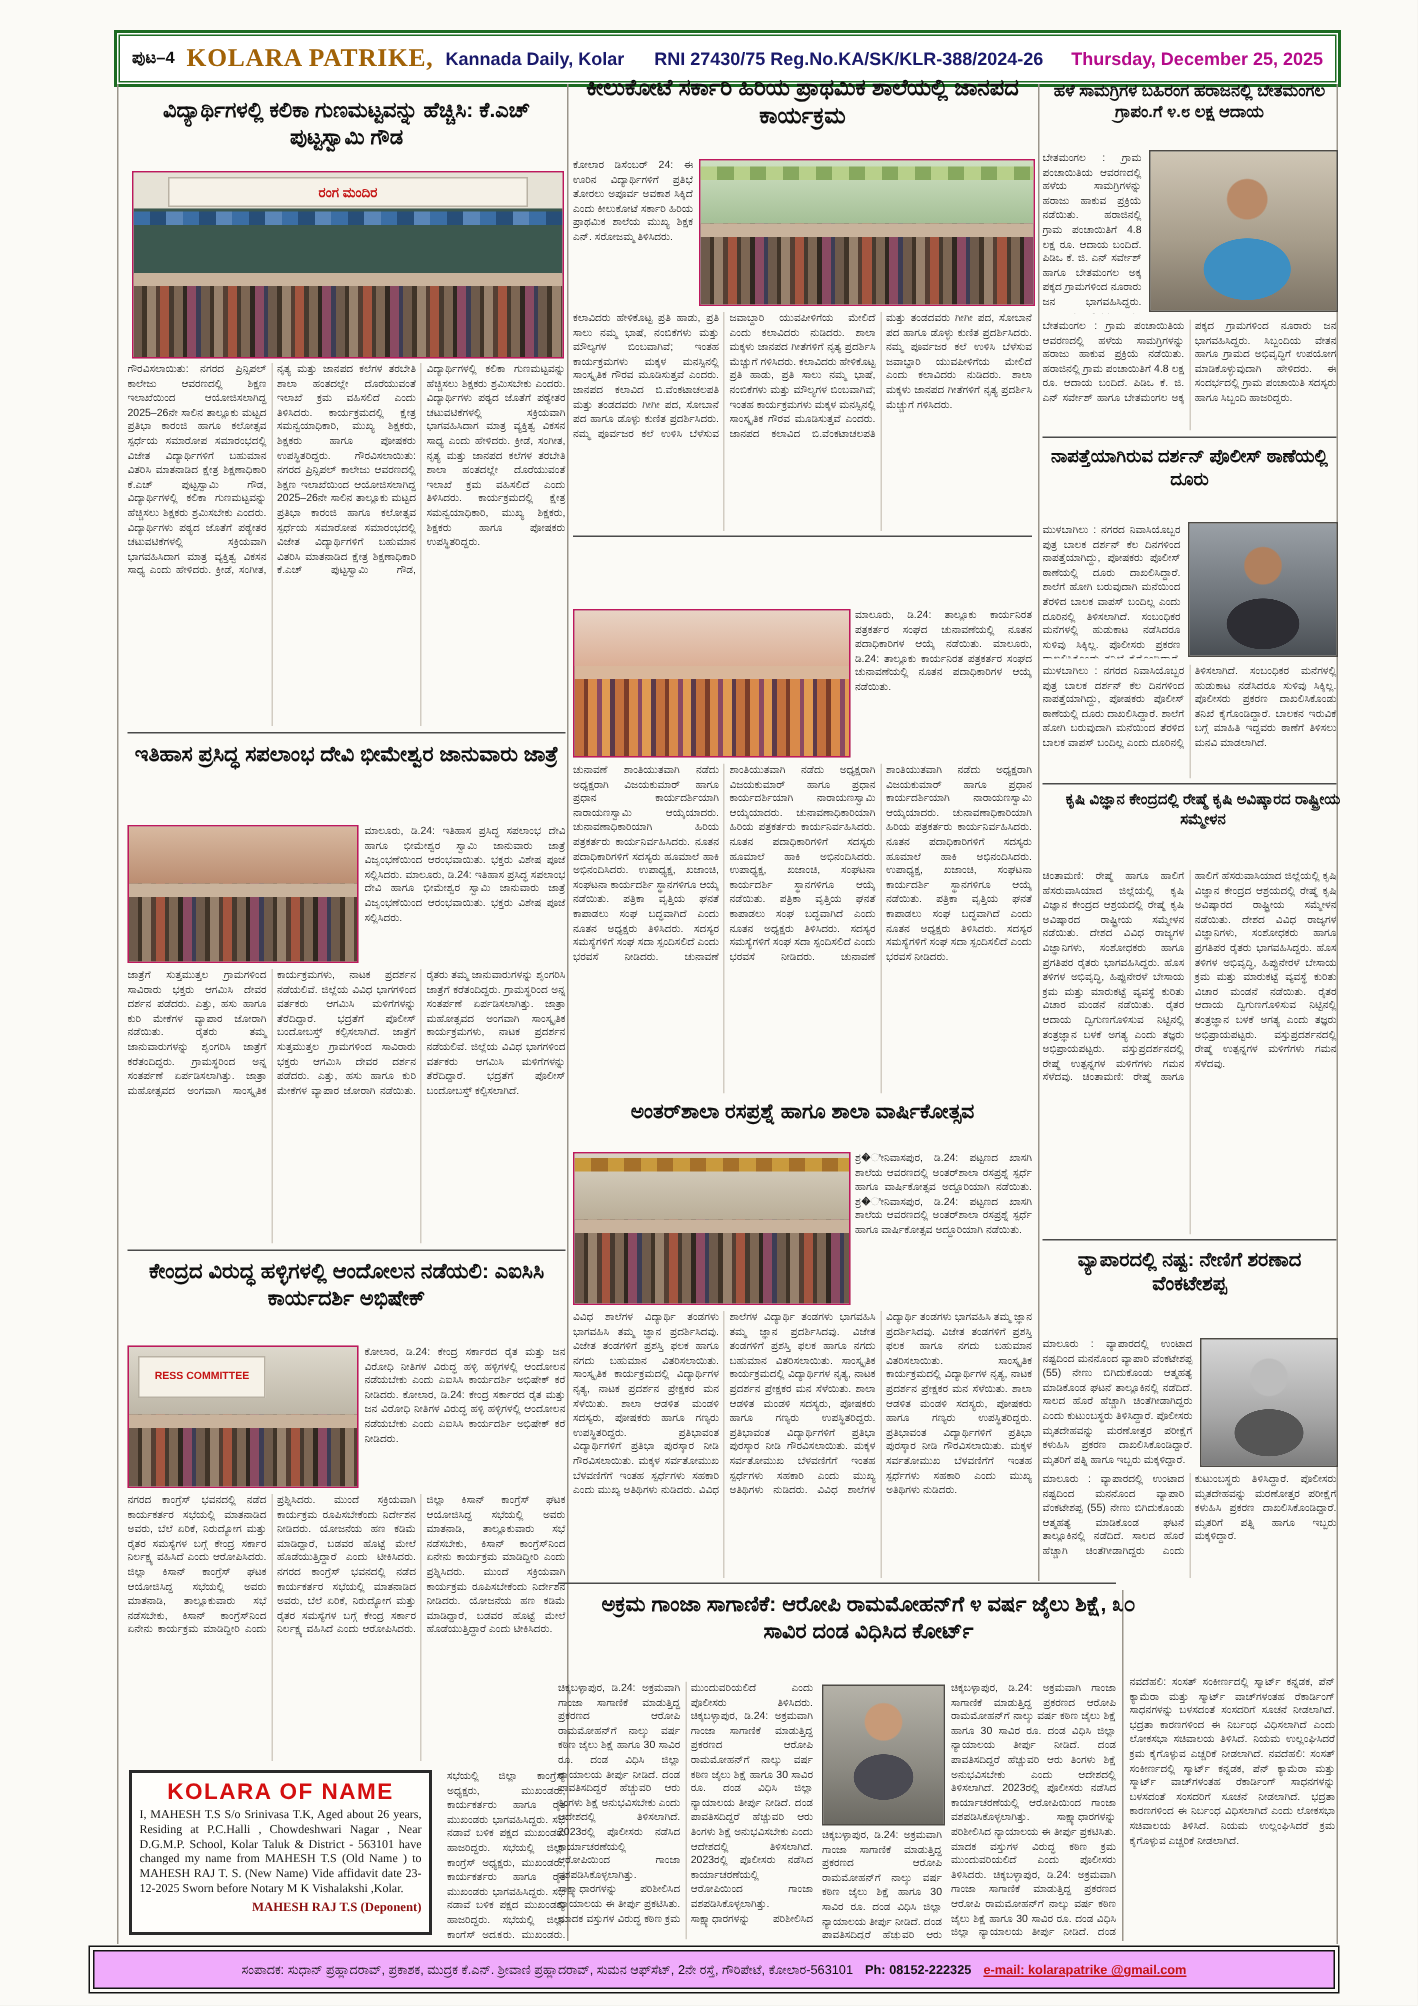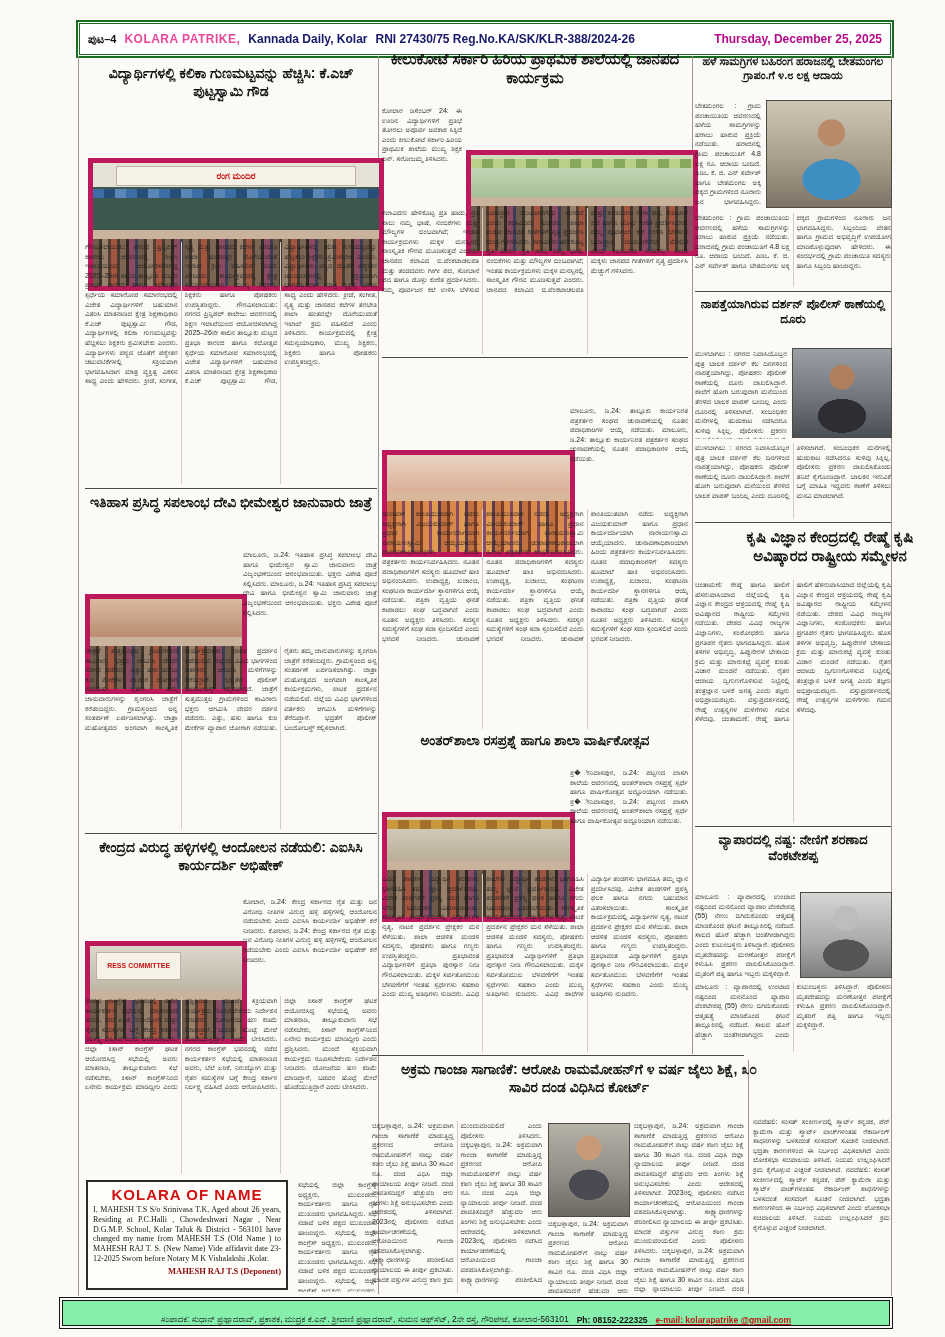--- a/index.html
+++ b/index.html
@@ -3,49 +3,49 @@
 <meta charset="utf-8">
 <style>
   html,body{margin:0;padding:0;}
   body{background:#e9e7e0;font-family:"Liberation Sans",sans-serif;}
   #page{position:relative;width:945px;height:1337px;background:#fbfaf6;margin:0 auto;overflow:hidden;padding-left:12px;}
   .abs{position:absolute;}
   
   #masthead{left:76px;top:20px;width:812px;height:32px;border:2px solid #1c6b22;padding:1px;background:#fff;}
   #masthead .inner{border:1px solid #1c6b22;height:100%;display:flex;align-items:center;gap:8px;padding:0 8px;box-sizing:border-box;white-space:nowrap;overflow:hidden;}
   .mh-page{font-size:11px;font-weight:bold;color:#111;}
-  .mh-title{font-size:12px;font-weight:bold;color:#ec4899;letter-spacing:.5px;}
+  .mh-title{font-size:17px;font-weight:bold;color:#a16207;letter-spacing:.5px;font-family:Liberation Serif, serif;}
   .mh-sub{font-size:12px;font-weight:bold;color:#19196b;}
-  .mh-reg{font-size:12px;font-weight:bold;color:#19196b;}
+  .mh-reg{font-size:12px;font-weight:bold;color:#19196b;margin-left:12px;}
   .mh-date{font-size:12px;font-weight:bold;color:#b50b8a;margin-left:auto;}
   
   .hr{position:absolute;height:1px;background:#4a4a4a;}
   .vr{position:absolute;width:1px;background:#9b958b;}
   
   .art-h{position:absolute;font-weight:bold;color:#101010;text-align:center;overflow:hidden;line-height:1.25;}
   
   .bt{position:absolute;font-size:7px;line-height:9.6px;text-align:justify;color:#1f1f1f;overflow:hidden;word-break:break-word;}
   .c2{column-count:2;column-gap:7px;column-rule:1px solid #d2ccc2;}
   .c3{column-count:3;column-gap:7px;column-rule:1px solid #d2ccc2;}
   
-  .photo{position:absolute;border:5px solid #be185d;overflow:hidden;background:#cfcac0;margin-top:44px;}
+  .photo{position:absolute;border:1px solid #be185d;overflow:hidden;background:#cfcac0;}
   .crowd{position:absolute;left:0;right:0;bottom:0;background:
     linear-gradient(#c9b39c 0 9px,rgba(0,0,0,0) 9px),
     repeating-linear-gradient(90deg,#6d5a4b 0 6px,#403428 6px 9px,#97816c 9px 15px,#553f33 15px 18px,#a3553f 18px 24px,#473a2f 24px 27px,#7c6653 27px 33px,#302820 33px 36px,#8a4a62 36px 42px,#3d3d55 42px 45px);}
   .banner{position:absolute;left:8%;right:8%;top:0;height:18px;background:#f6f2e8;border:1px solid #b9b2a4;display:flex;align-items:center;justify-content:center;font-weight:bold;color:#c41414;font-size:9px;overflow:hidden;}
   .stage{position:absolute;left:0;right:0;background:#3c584f;}
   .bunting{position:absolute;left:0;right:0;height:9px;background:repeating-linear-gradient(90deg,#3b6ea5 0 11px,#274e78 11px 22px,#5a86b8 22px 33px);}
   .portrait{position:absolute;border:1px solid #4d4a45;overflow:hidden;}
   
   #conbox{left:86px;top:1180px;width:202px;height:110px;border:2px solid #2a2a2a;background:#fffefb;padding:3px 5px;box-sizing:border-box;overflow:hidden;}
   #conbox .t{color:#d40f0f;font-weight:bold;font-size:15px;text-align:center;letter-spacing:1px;margin:1px 0 2px;}
   #conbox .b{font-family:"Liberation Serif",serif;font-size:8px;line-height:9.8px;text-align:justify;color:#161616;}
   #conbox .s{font-family:"Liberation Serif",serif;font-size:8.5px;font-weight:bold;color:#8c0f0f;text-align:right;margin-top:2px;}
   
-  #footer{left:62px;top:1300px;width:826px;height:24px;border:1px solid #141414;box-shadow:0 0 0 2px #fbfaf6,0 0 0 3px #141414;display:flex;align-items:flex-end;justify-content:center;gap:8px;font-size:8.5px;color:#141414;background:#86efac;overflow:hidden;white-space:nowrap;}
+  #footer{left:62px;top:1300px;width:826px;height:24px;border:1px solid #141414;box-shadow:0 0 0 2px #fbfaf6,0 0 0 3px #141414;display:flex;align-items:center;justify-content:center;gap:8px;font-size:8.5px;color:#141414;background:#f0abfc;overflow:hidden;white-space:nowrap;}
   #footer .ph{font-weight:bold;}
   #footer .em{color:#c41414;font-weight:bold;text-decoration:underline;}
 </style>
 </head>
 <body>
 
 <div id="page">
 
   <div id="masthead" class="abs">
     <div class="inner">
@@ -163,21 +163,21 @@
   <div class="art-h" style="left:695px;top:297px;width:196px;height:46px;font-size:12px;">ನಾಪತ್ತೆಯಾಗಿರುವ ದರ್ಶನ್ ಪೊಲೀಸ್ ಠಾಣೆಯಲ್ಲಿ ದೂರು</div>
   <div class="portrait" style="left:792px;top:348px;width:98px;height:88px;background:
       radial-gradient(circle at 50% 32%, #b0805e 12px, rgba(0,0,0,0) 13px),
       radial-gradient(ellipse 40px 28px at 50% 76%, #2d2d33 60%, rgba(0,0,0,0) 61%),
       linear-gradient(#9aa0a6,#6c7278 60%,#4a4f54);"></div>
   <div class="bt" style="left:695px;top:349px;width:92px;height:90px;">ಮುಳಬಾಗಿಲು : ನಗರದ ನಿವಾಸಿಯೊಬ್ಬರ ಪುತ್ರ ಬಾಲಕ ದರ್ಶನ್ ಕೆಲ ದಿನಗಳಿಂದ ನಾಪತ್ತೆಯಾಗಿದ್ದು, ಪೋಷಕರು ಪೊಲೀಸ್ ಠಾಣೆಯಲ್ಲಿ ದೂರು ದಾಖಲಿಸಿದ್ದಾರೆ. ಶಾಲೆಗೆ ಹೋಗಿ ಬರುವುದಾಗಿ ಮನೆಯಿಂದ ತೆರಳಿದ ಬಾಲಕ ವಾಪಸ್ ಬಂದಿಲ್ಲ ಎಂದು ದೂರಿನಲ್ಲಿ ತಿಳಿಸಲಾಗಿದೆ. ಸಂಬಂಧಿಕರ ಮನೆಗಳಲ್ಲಿ ಹುಡುಕಾಟ ನಡೆಸಿದರೂ ಸುಳಿವು ಸಿಕ್ಕಿಲ್ಲ. ಪೊಲೀಸರು ಪ್ರಕರಣ ದಾಖಲಿಸಿಕೊಂಡು ತನಿಖೆ ಕೈಗೊಂಡಿದ್ದಾರೆ. ಬಾಲಕನ ಇರುವಿಕೆ ಬಗ್ಗೆ ಮಾಹಿತಿ ಇದ್ದವರು ಠಾಣೆಗೆ ತಿಳಿಸಲು ಮನವಿ ಮಾಡಲಾಗಿದೆ.</div>
   <div class="bt c2" style="left:695px;top:443px;width:196px;height:76px;">ಮುಳಬಾಗಿಲು : ನಗರದ ನಿವಾಸಿಯೊಬ್ಬರ ಪುತ್ರ ಬಾಲಕ ದರ್ಶನ್ ಕೆಲ ದಿನಗಳಿಂದ ನಾಪತ್ತೆಯಾಗಿದ್ದು, ಪೋಷಕರು ಪೊಲೀಸ್ ಠಾಣೆಯಲ್ಲಿ ದೂರು ದಾಖಲಿಸಿದ್ದಾರೆ. ಶಾಲೆಗೆ ಹೋಗಿ ಬರುವುದಾಗಿ ಮನೆಯಿಂದ ತೆರಳಿದ ಬಾಲಕ ವಾಪಸ್ ಬಂದಿಲ್ಲ ಎಂದು ದೂರಿನಲ್ಲಿ ತಿಳಿಸಲಾಗಿದೆ. ಸಂಬಂಧಿಕರ ಮನೆಗಳಲ್ಲಿ ಹುಡುಕಾಟ ನಡೆಸಿದರೂ ಸುಳಿವು ಸಿಕ್ಕಿಲ್ಲ. ಪೊಲೀಸರು ಪ್ರಕರಣ ದಾಖಲಿಸಿಕೊಂಡು ತನಿಖೆ ಕೈಗೊಂಡಿದ್ದಾರೆ. ಬಾಲಕನ ಇರುವಿಕೆ ಬಗ್ಗೆ ಮಾಹಿತಿ ಇದ್ದವರು ಠಾಣೆಗೆ ತಿಳಿಸಲು ಮನವಿ ಮಾಡಲಾಗಿದೆ.</div>
 
   <div class="hr" style="left:695px;top:522px;width:196px;"></div>
 
-  <div class="art-h" style="left:732px;top:528px;width:196px;height:48px;font-size:15px;">ಕೃಷಿ ವಿಜ್ಞಾನ ಕೇಂದ್ರದಲ್ಲಿ ರೇಷ್ಮೆ ಕೃಷಿ ಅವಿಷ್ಕಾರದ ರಾಷ್ಟ್ರೀಯ ಸಮ್ಮೇಳನ</div>
+  <div class="art-h" style="left:704px;top:528px;width:196px;height:48px;font-size:10px;">ಕೃಷಿ ವಿಜ್ಞಾನ ಕೇಂದ್ರದಲ್ಲಿ ರೇಷ್ಮೆ ಕೃಷಿ ಅವಿಷ್ಕಾರದ ರಾಷ್ಟ್ರೀಯ ಸಮ್ಮೇಳನ</div>
   <div class="bt c2" style="left:695px;top:580px;width:196px;height:243px;">ಚಿಂತಾಮಣಿ: ರೇಷ್ಮೆ ಹಾಗೂ ಹಾಲಿಗೆ ಹೆಸರುವಾಸಿಯಾದ ಜಿಲ್ಲೆಯಲ್ಲಿ ಕೃಷಿ ವಿಜ್ಞಾನ ಕೇಂದ್ರದ ಆಶ್ರಯದಲ್ಲಿ ರೇಷ್ಮೆ ಕೃಷಿ ಅವಿಷ್ಕಾರದ ರಾಷ್ಟ್ರೀಯ ಸಮ್ಮೇಳನ ನಡೆಯಿತು. ದೇಶದ ವಿವಿಧ ರಾಜ್ಯಗಳ ವಿಜ್ಞಾನಿಗಳು, ಸಂಶೋಧಕರು ಹಾಗೂ ಪ್ರಗತಿಪರ ರೈತರು ಭಾಗವಹಿಸಿದ್ದರು. ಹೊಸ ತಳಿಗಳ ಅಭಿವೃದ್ಧಿ, ಹಿಪ್ಪುನೇರಳೆ ಬೇಸಾಯ ಕ್ರಮ ಮತ್ತು ಮಾರುಕಟ್ಟೆ ವ್ಯವಸ್ಥೆ ಕುರಿತು ವಿಚಾರ ಮಂಡನೆ ನಡೆಯಿತು. ರೈತರ ಆದಾಯ ದ್ವಿಗುಣಗೊಳಿಸುವ ನಿಟ್ಟಿನಲ್ಲಿ ತಂತ್ರಜ್ಞಾನ ಬಳಕೆ ಅಗತ್ಯ ಎಂದು ತಜ್ಞರು ಅಭಿಪ್ರಾಯಪಟ್ಟರು. ವಸ್ತುಪ್ರದರ್ಶನದಲ್ಲಿ ರೇಷ್ಮೆ ಉತ್ಪನ್ನಗಳ ಮಳಿಗೆಗಳು ಗಮನ ಸೆಳೆದವು. ಚಿಂತಾಮಣಿ: ರೇಷ್ಮೆ ಹಾಗೂ ಹಾಲಿಗೆ ಹೆಸರುವಾಸಿಯಾದ ಜಿಲ್ಲೆಯಲ್ಲಿ ಕೃಷಿ ವಿಜ್ಞಾನ ಕೇಂದ್ರದ ಆಶ್ರಯದಲ್ಲಿ ರೇಷ್ಮೆ ಕೃಷಿ ಅವಿಷ್ಕಾರದ ರಾಷ್ಟ್ರೀಯ ಸಮ್ಮೇಳನ ನಡೆಯಿತು. ದೇಶದ ವಿವಿಧ ರಾಜ್ಯಗಳ ವಿಜ್ಞಾನಿಗಳು, ಸಂಶೋಧಕರು ಹಾಗೂ ಪ್ರಗತಿಪರ ರೈತರು ಭಾಗವಹಿಸಿದ್ದರು. ಹೊಸ ತಳಿಗಳ ಅಭಿವೃದ್ಧಿ, ಹಿಪ್ಪುನೇರಳೆ ಬೇಸಾಯ ಕ್ರಮ ಮತ್ತು ಮಾರುಕಟ್ಟೆ ವ್ಯವಸ್ಥೆ ಕುರಿತು ವಿಚಾರ ಮಂಡನೆ ನಡೆಯಿತು. ರೈತರ ಆದಾಯ ದ್ವಿಗುಣಗೊಳಿಸುವ ನಿಟ್ಟಿನಲ್ಲಿ ತಂತ್ರಜ್ಞಾನ ಬಳಕೆ ಅಗತ್ಯ ಎಂದು ತಜ್ಞರು ಅಭಿಪ್ರಾಯಪಟ್ಟರು. ವಸ್ತುಪ್ರದರ್ಶನದಲ್ಲಿ ರೇಷ್ಮೆ ಉತ್ಪನ್ನಗಳ ಮಳಿಗೆಗಳು ಗಮನ ಸೆಳೆದವು.</div>
 
   <div class="hr" style="left:695px;top:826px;width:196px;"></div>
 
   <div class="art-h" style="left:695px;top:832px;width:196px;height:54px;font-size:13px;">ವ್ಯಾಪಾರದಲ್ಲಿ ನಷ್ಟ: ನೇಣಿಗೆ ಶರಣಾದ ವೆಂಕಟೇಶಪ್ಪ</div>
   <div class="portrait" style="left:800px;top:892px;width:90px;height:84px;background:
       radial-gradient(circle at 50% 30%, #bdbdbd 12px, rgba(0,0,0,0) 13px),
       radial-gradient(ellipse 38px 26px at 50% 74%, #555 60%, rgba(0,0,0,0) 61%),
       linear-gradient(#d6d6d6,#a8a8a8 60%,#7d7d7d);"></div>
   <div class="bt" style="left:695px;top:892px;width:100px;height:86px;">ಮಾಲೂರು : ವ್ಯಾಪಾರದಲ್ಲಿ ಉಂಟಾದ ನಷ್ಟದಿಂದ ಮನನೊಂದ ವ್ಯಾಪಾರಿ ವೆಂಕಟೇಶಪ್ಪ (55) ನೇಣು ಬಿಗಿದುಕೊಂಡು ಆತ್ಮಹತ್ಯೆ ಮಾಡಿಕೊಂಡ ಘಟನೆ ತಾಲ್ಲೂಕಿನಲ್ಲಿ ನಡೆದಿದೆ. ಸಾಲದ ಹೊರೆ ಹೆಚ್ಚಾಗಿ ಚಿಂತೆಗೀಡಾಗಿದ್ದರು ಎಂದು ಕುಟುಂಬಸ್ಥರು ತಿಳಿಸಿದ್ದಾರೆ. ಪೊಲೀಸರು ಮೃತದೇಹವನ್ನು ಮರಣೋತ್ತರ ಪರೀಕ್ಷೆಗೆ ಕಳುಹಿಸಿ ಪ್ರಕರಣ ದಾಖಲಿಸಿಕೊಂಡಿದ್ದಾರೆ. ಮೃತರಿಗೆ ಪತ್ನಿ ಹಾಗೂ ಇಬ್ಬರು ಮಕ್ಕಳಿದ್ದಾರೆ.</div>

